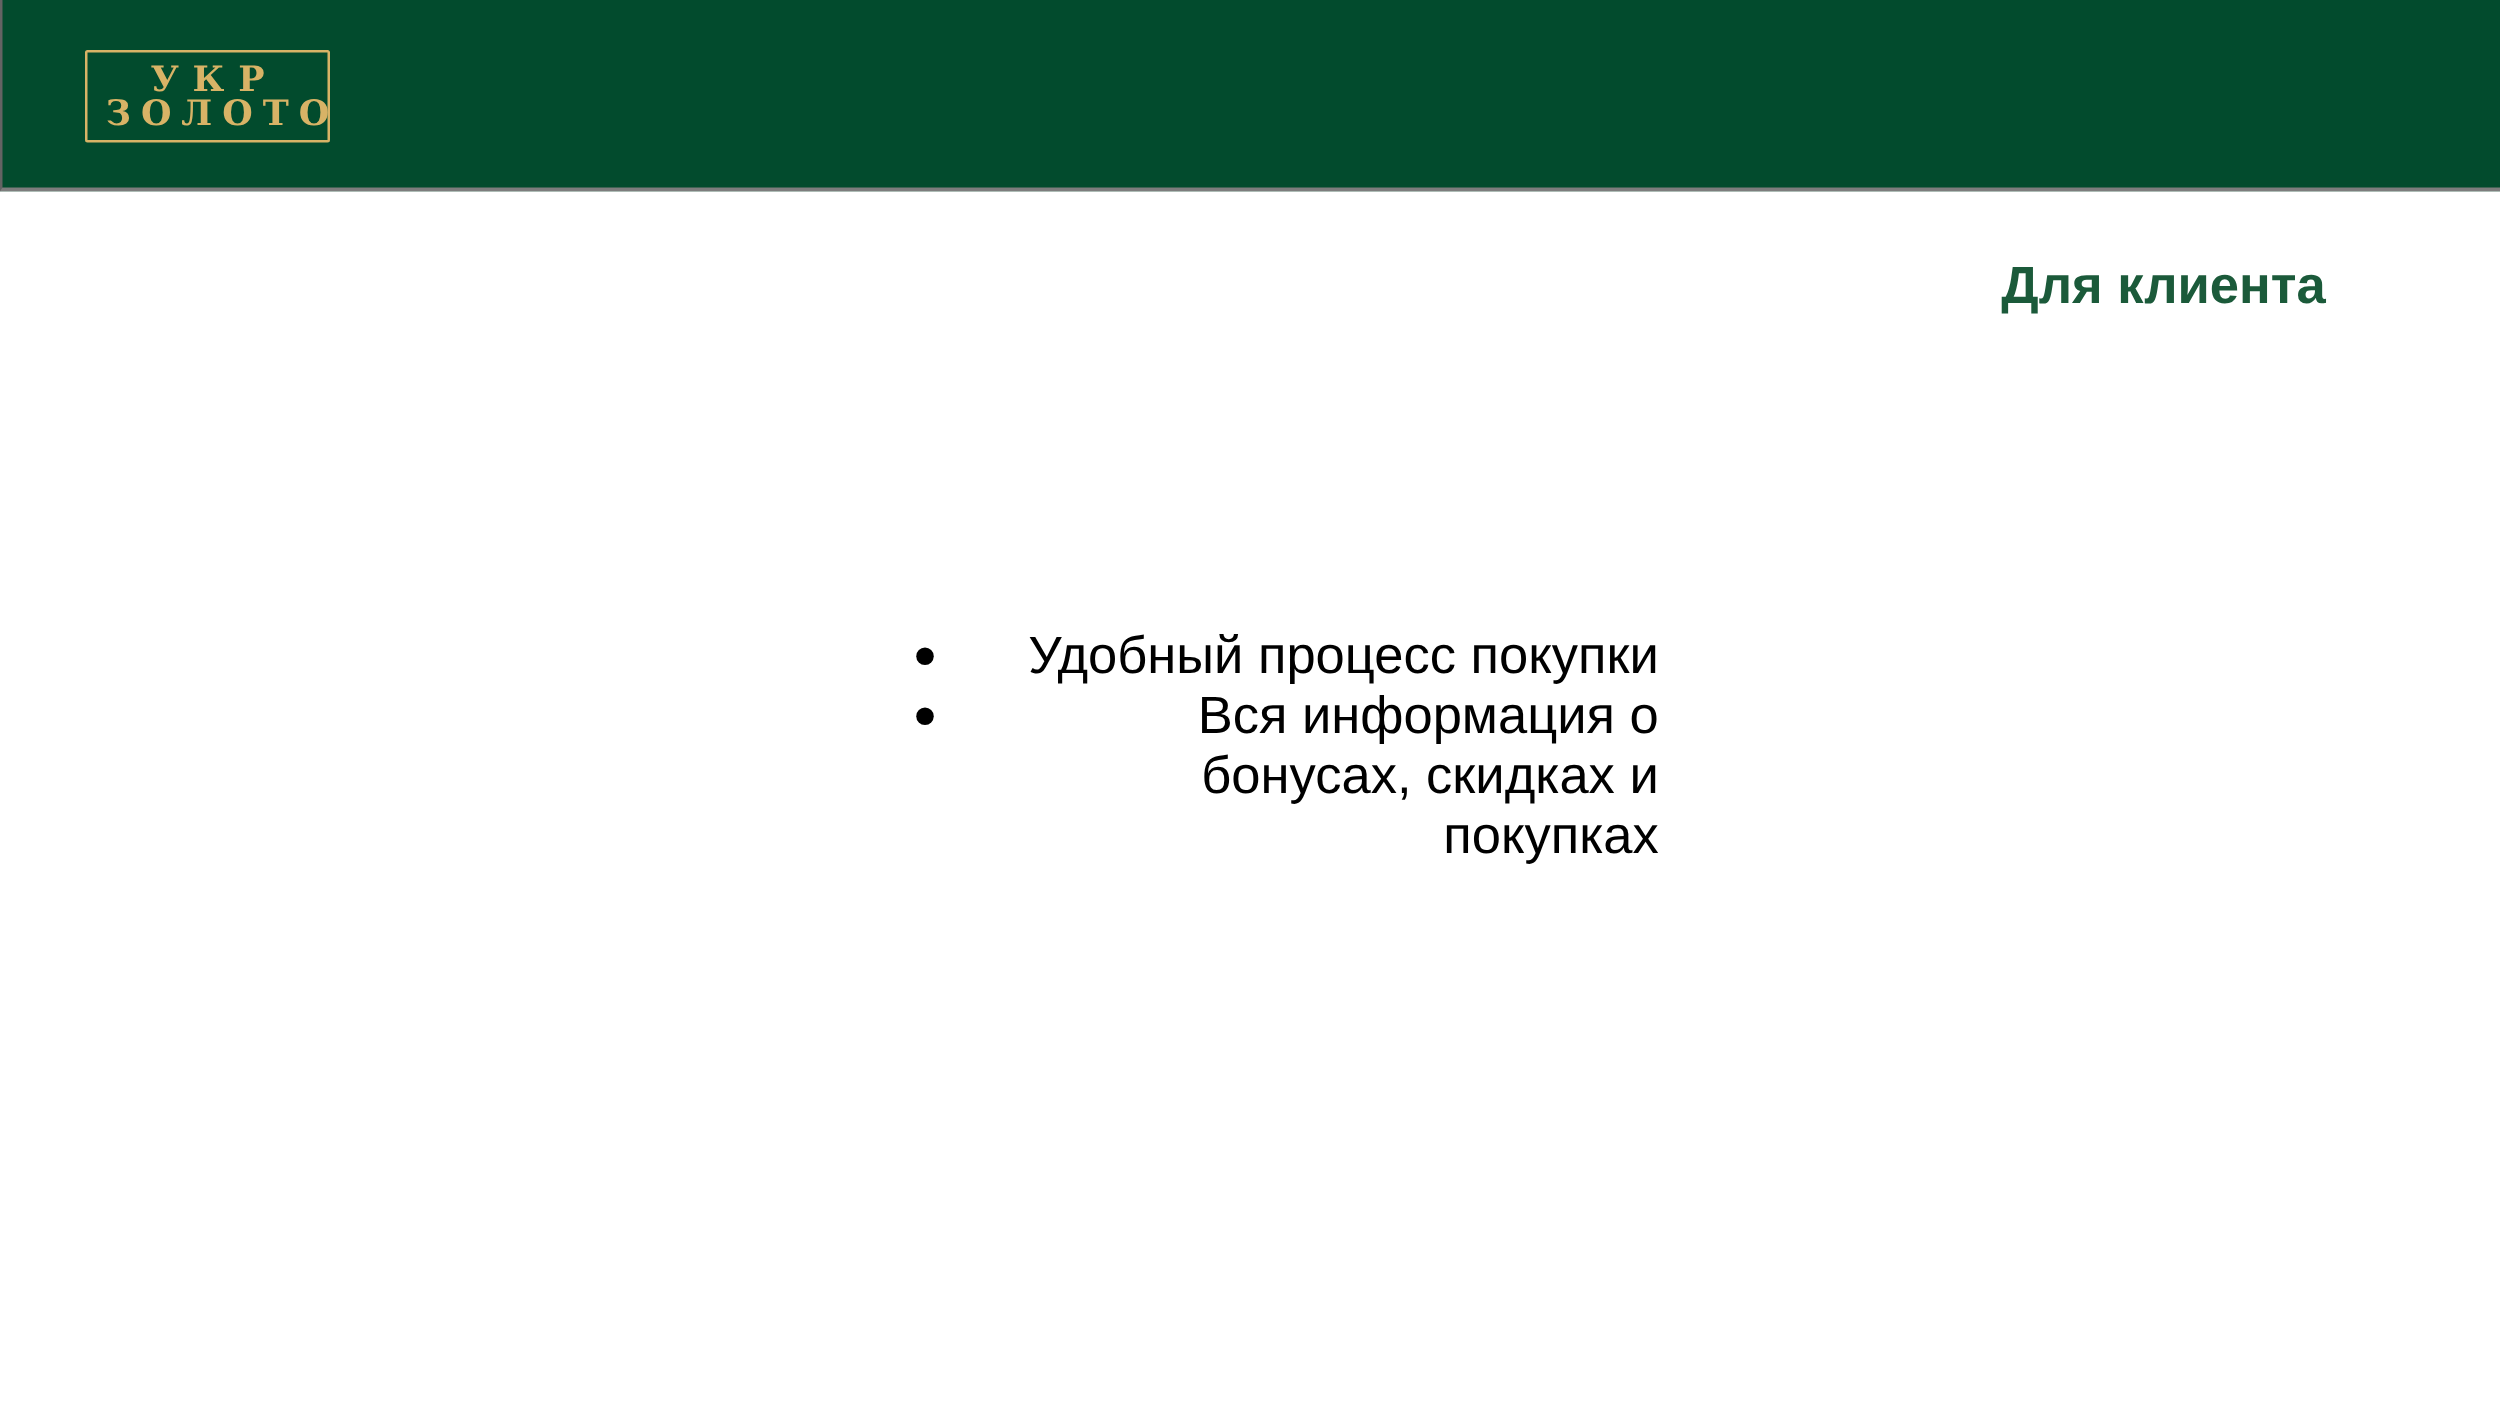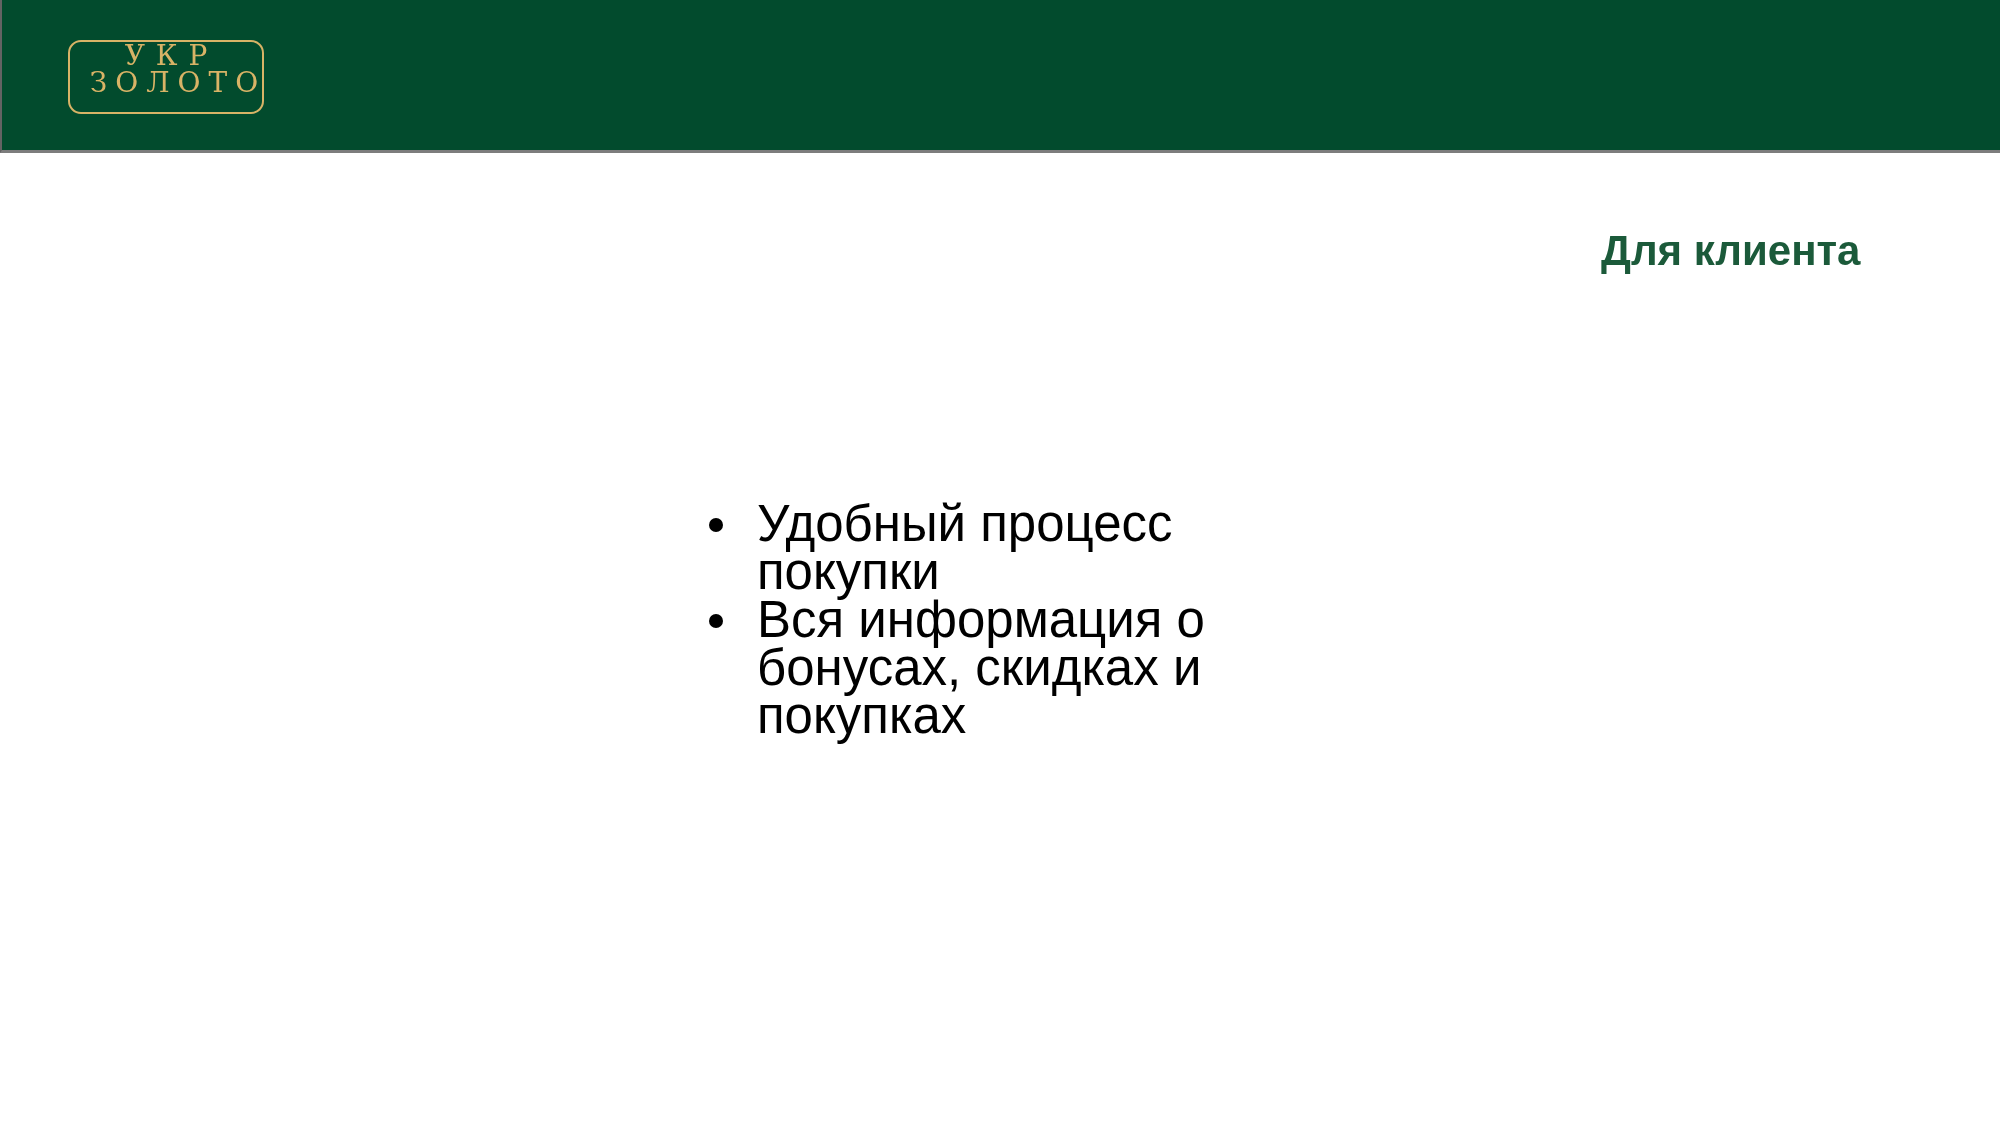--- a/index.html
+++ b/index.html
@@ -28,29 +28,29 @@
     border-left: 2px solid #636363;
     box-sizing: border-box;
   }
   .logo-badge {
     position: absolute;
     left: 66px;
     top: 40px;
     width: 196px;
     height: 74px;
     border: 2px solid var(--gold, #D8B366);
-    border-radius: 13px;
+    border-radius: 2px;
     display: flex;
     flex-direction: column;
     align-items: center;
-    justify-content: flex-start;
+    justify-content: center;
     box-sizing: border-box;
     color: var(--gold, #D8B366);
     font-family: "DejaVu Serif", serif;
-    font-weight: normal;
+    font-weight: bold;
   }
   .logo-line1 {
     font-size: 28px;
     line-height: 27px;
     letter-spacing: 11px;
     text-indent: 11px;
   }
   .logo-line2 {
     font-size: 28px;
     line-height: 28px;
@@ -73,35 +73,35 @@
   }
   .audience-label {
     position: absolute;
     left: 1601px;
     top: 207px;
     font-size: 42px;
     line-height: 42px;
     font-weight: bold;
     color: var(--accent-green, #1B5A3A);
     white-space: nowrap;
-    margin-top: 23px;
   }
 
   
   .bullet-list {
     position: absolute;
-    left: 703px;
+    left: 727px;
     top: 500px;
     width: 600px;
     margin: 0;
     padding: 0;
     list-style: none;
-    font-size: 51px;
+    font-size: 42px;
     line-height: 48px;
     color: var(--text, #000000);
+    text-align: right;
   }
   .bullet-list li {
     position: relative;
     padding-left: 54px;
     margin: 0;
   }
   .bullet-dot {
     position: absolute;
     left: 6px;
     top: 18px;

